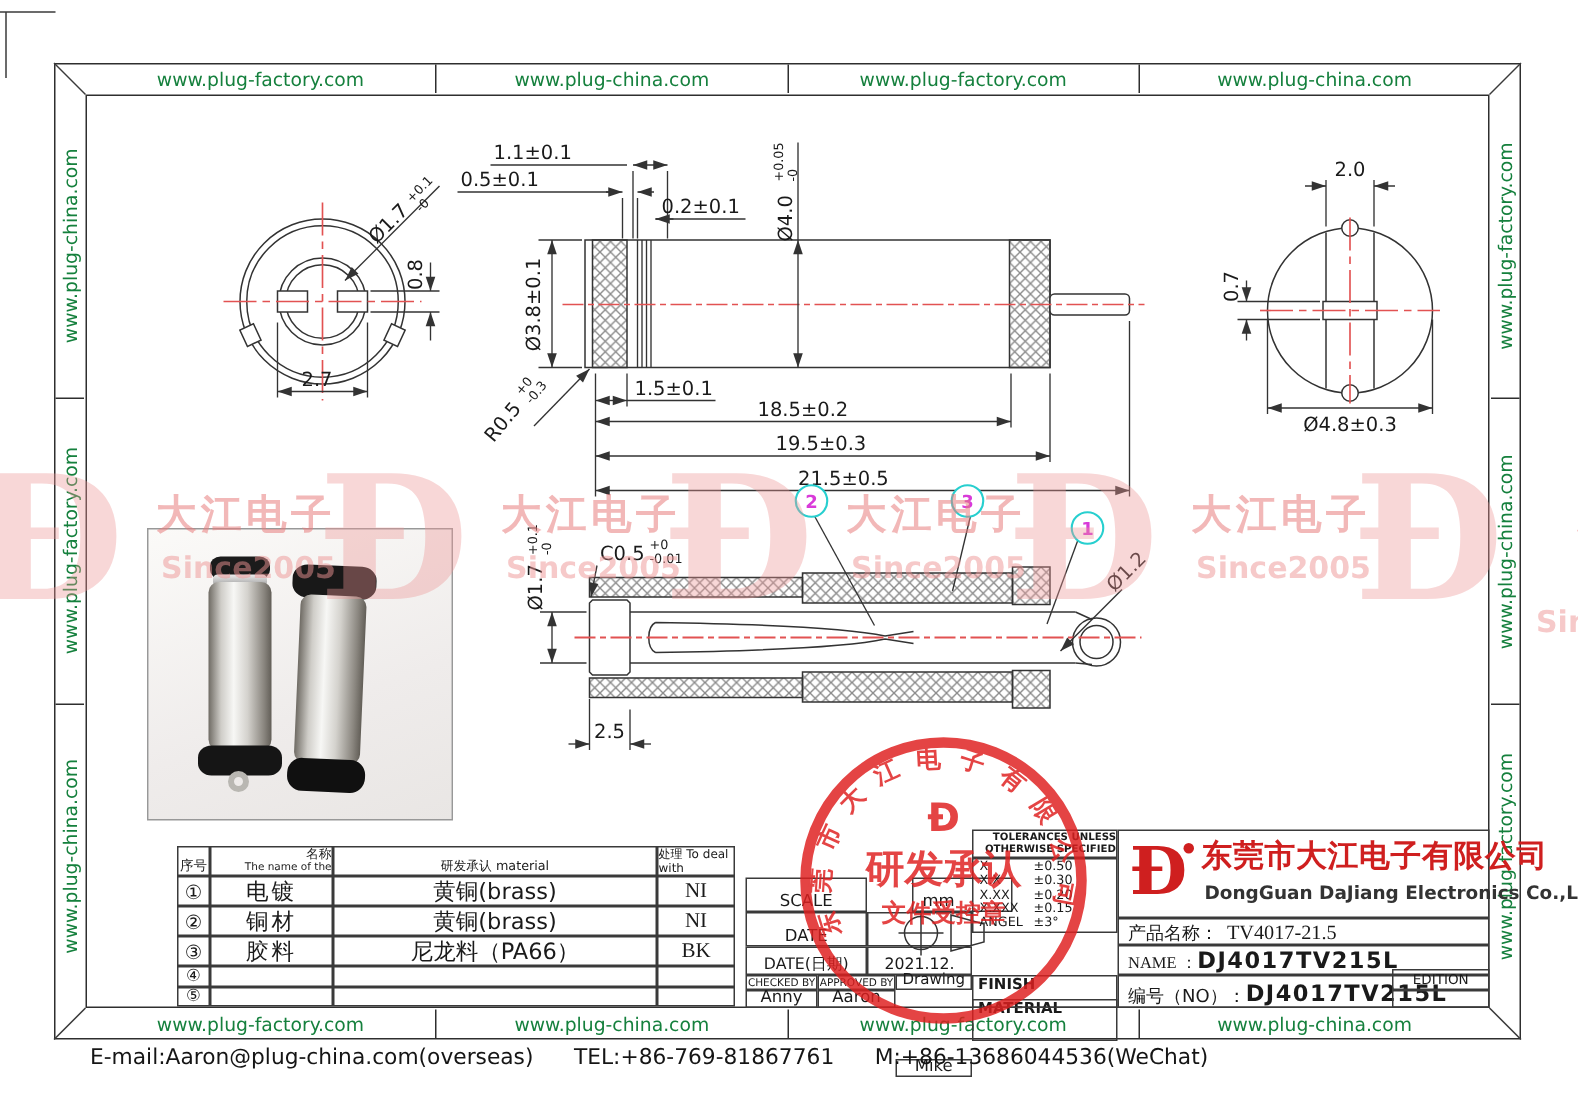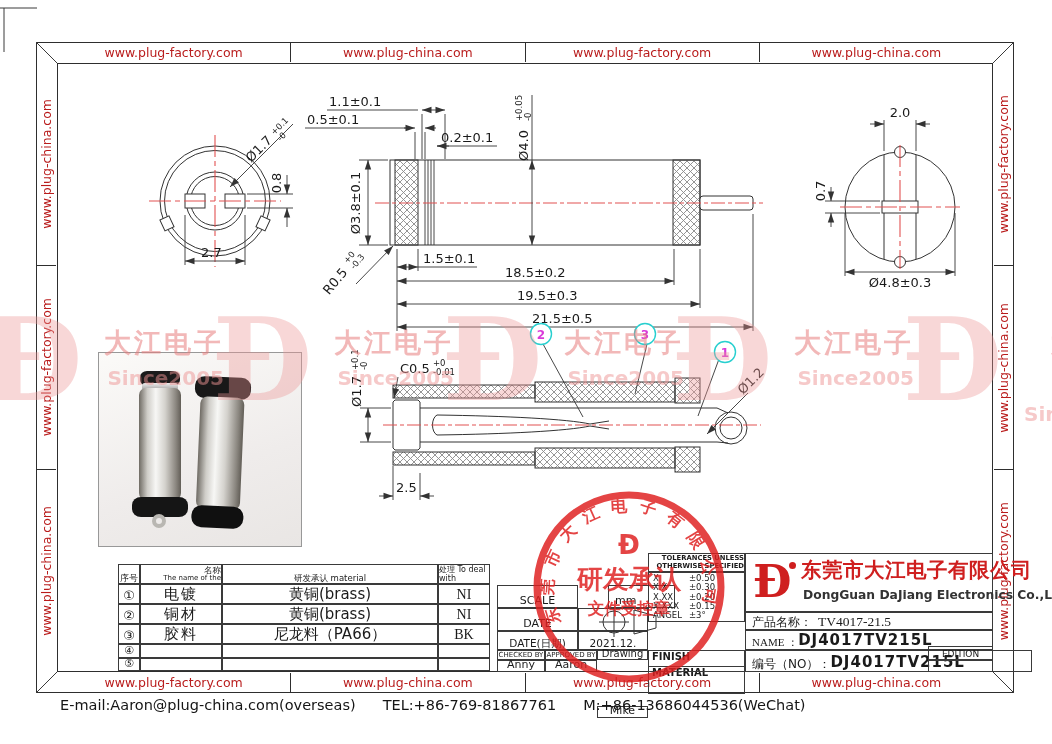--- a/index.html
+++ b/index.html
@@ -3,21 +3,21 @@
 <meta charset="utf-8">
 <style>
   html,body{margin:0;padding:0;}
   body{width:1052px;height:744px;position:relative;background:#fff;
        font-family:"DejaVu Sans",sans-serif;color:#1a1a1a;overflow:hidden;}
   .abs{position:absolute;box-sizing:border-box;}
   
   .frame-outer{left:36px;top:42px;width:978px;height:651px;border:1.5px solid #2e2e2e;z-index:1;}
   .frame-inner{left:57px;top:63px;width:936px;height:609px;border:1px solid #2e2e2e;z-index:1;}
   .band{display:flex;z-index:1;}
-  .band .c{flex:1;display:flex;align-items:center;justify-content:center;font-size:12.5px;color:#b91c1c;}
+  .band .c{flex:1;display:flex;align-items:center;justify-content:center;font-size:12.5px;color:#15803d;}
   .band.h .c{border-right:1px solid #2e2e2e;}
   .band.h .c:last-child{border-right:none;}
   .band.v{flex-direction:column;}
   .band.v .c{border-bottom:1px solid #2e2e2e;}
   .band.v .c:last-child{border-bottom:none;}
   .band.v .c span{writing-mode:vertical-rl;transform:rotate(180deg);white-space:nowrap;}
   
   .cell{position:absolute;box-sizing:border-box;border:1px solid #3a3a3a;display:flex;
         align-items:flex-end;justify-content:center;z-index:2;background:transparent;line-height:1.05;}
   .cell.tl{align-items:flex-start;justify-content:flex-start;padding:1px 0 0 3px;}
@@ -432,21 +432,21 @@
   <div class="abs" style="left:57px;top:35px;width:188px;font-size:12.3px;font-weight:bold;color:#333;white-space:nowrap;">DongGuan DaJiang Electronics Co.,Ltd</div>
 </div>
 <div class="cell left" style="left:745px;top:612px;width:248px;height:18px;">
   <span style="font-size:12px;">产品名称：</span>
   <span style="font-size:13.5px;font-family:'Liberation Serif',serif;margin-left:6px;">TV4017-21.5</span>
 </div>
 <div class="cell left" style="left:745px;top:630px;width:248px;height:20px;">
   <span style="font-size:11px;font-family:'Liberation Serif',serif;">NAME ：</span>
   <span style="font-size:15px;font-weight:bold;letter-spacing:1px;">DJ4017TV215L</span>
 </div>
-<div class="cell left" style="left:745px;top:650px;width:287px;height:22px;">
+<div class="cell left" style="left:745px;top:650px;width:248px;height:22px;">
   <span style="font-size:12px;">编号（NO）：</span>
   <span style="font-size:15px;font-weight:bold;letter-spacing:1px;">DJ4017TV215L</span>
 </div>
 <div class="cell" style="left:928px;top:646px;width:65px;height:14px;font-size:9px;font-weight:normal;">EDITION</div>
 <div class="cell" style="left:928px;top:660px;width:65px;height:12px;"></div>
 
 <div class="abs wm" style="left:0;top:0;width:1052px;height:744px;">
   <div class="wm-logo" style="left:-18px;top:302px;">Đ</div>
   <div class="wm-logo" style="left:212px;top:302px;">Đ</div>
   <div class="wm-logo" style="left:442px;top:302px;">Đ</div>

